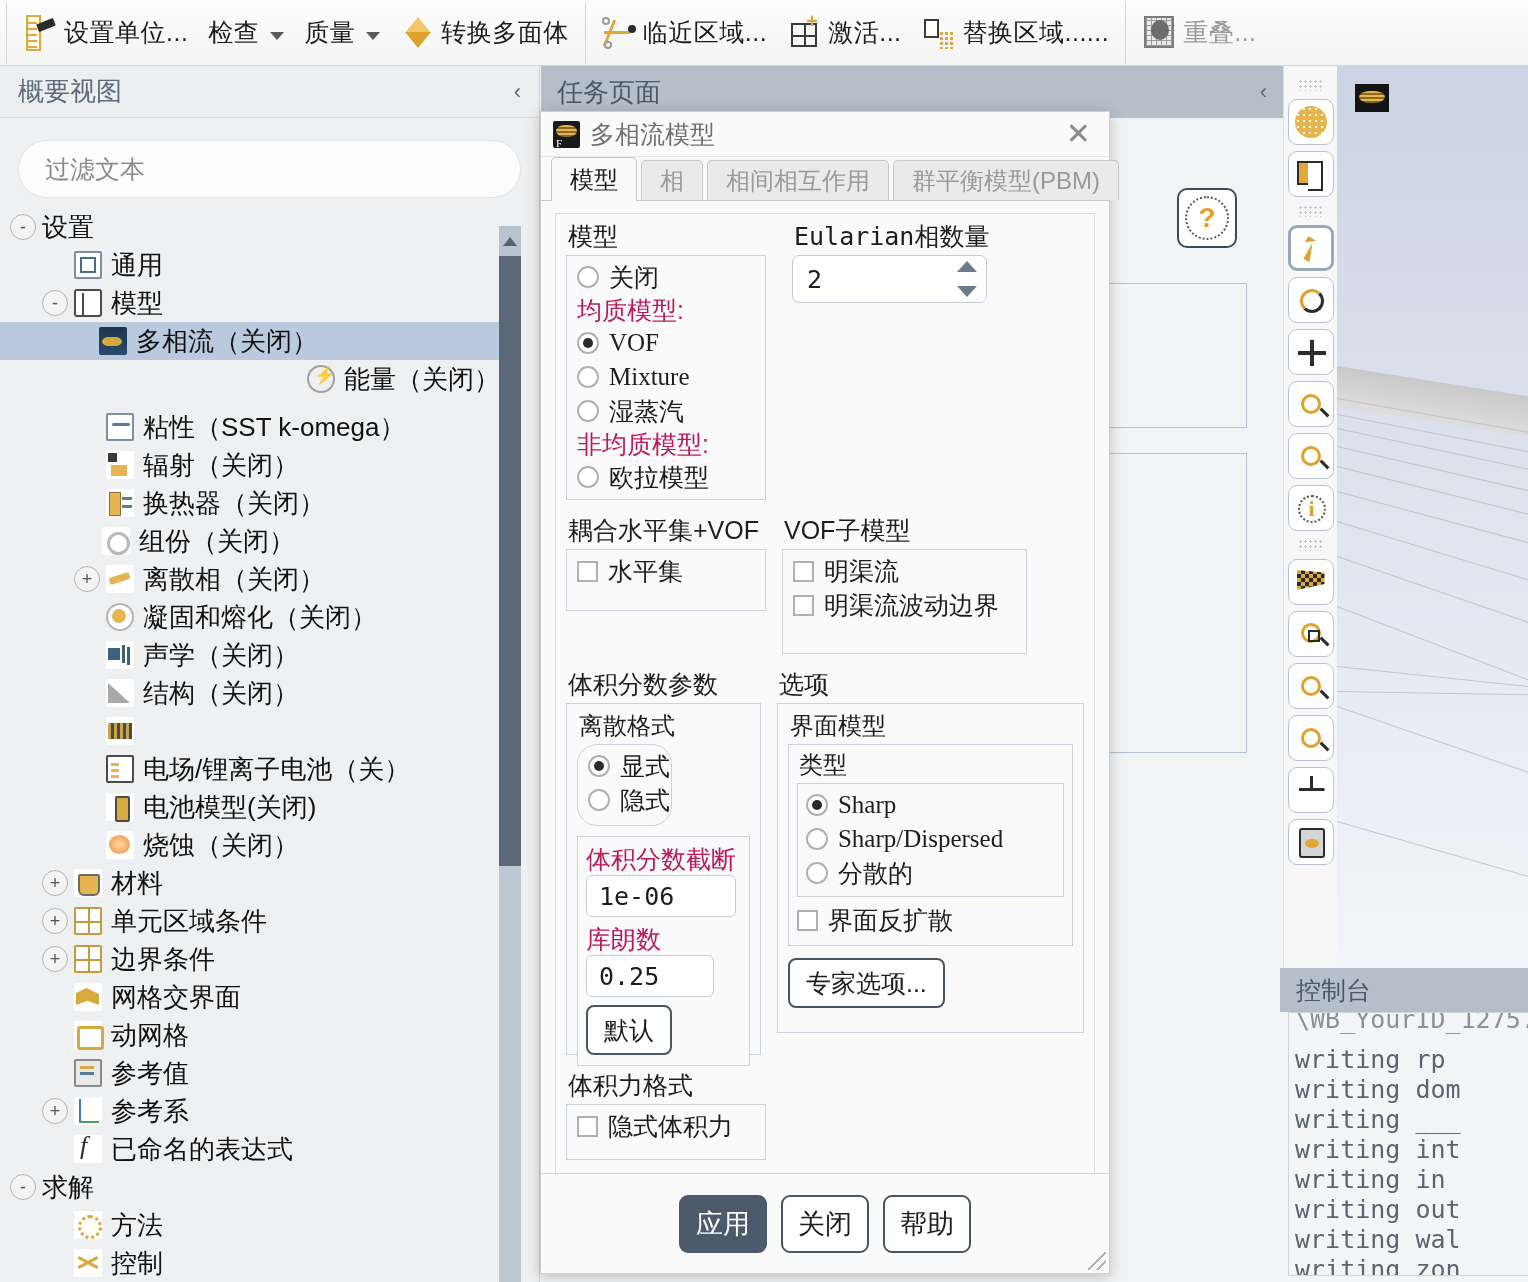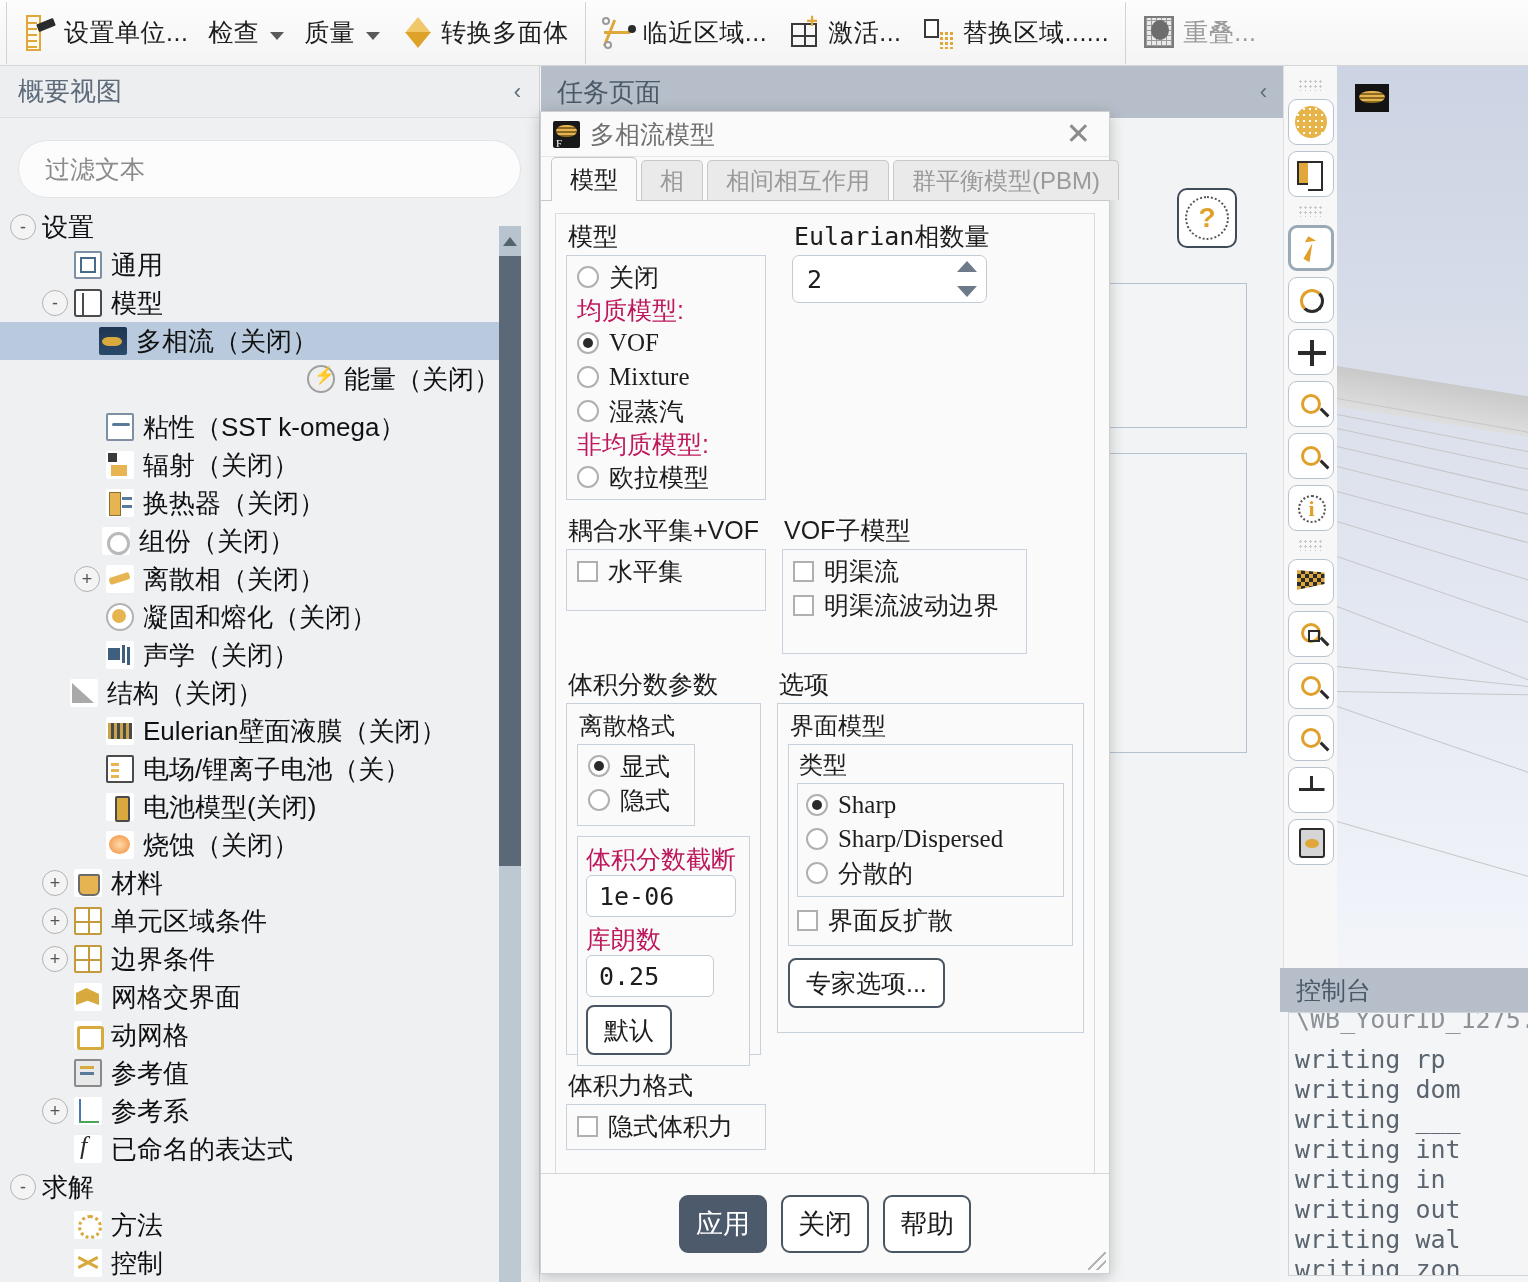--- a/index.html
+++ b/index.html
@@ -658,29 +658,28 @@
         <div class="tnode" style="padding-left: 74px;">
           <span class="toggle blank"></span>
           <span class="ticon ti-sol"></span>
           <span class="tlabel">凝固和熔化（关闭）</span>
         </div>
         <div class="tnode" style="padding-left: 74px;">
           <span class="toggle blank"></span>
           <span class="ticon ti-ac"></span>
           <span class="tlabel">声学（关闭）</span>
         </div>
-        <div class="tnode" style="padding-left: 38px;">
+        <div class="tnode" style="padding-left: 74px;">
           <span class="toggle blank"></span>
           <span class="ticon ti-struct"></span>
           <span class="tlabel">结构（关闭）</span>
         </div>
         <div class="tnode" style="padding-left: 74px;">
           <span class="toggle blank"></span>
           <span class="ticon ti-ewf"></span>
-          <span class="tlabel">Eulerian壁面液膜（关闭）</span>
         </div>
         <div class="tnode" style="padding-left: 74px;">
           <span class="toggle blank"></span>
           <span class="ticon ti-elec"></span>
           <span class="tlabel">电场/锂离子电池（关）</span>
         </div>
         <div class="tnode" style="padding-left: 74px;">
           <span class="toggle blank"></span>
           <span class="ticon ti-batt"></span>
           <span class="tlabel">电池模型(关闭)</span>
@@ -857,21 +856,21 @@
             </div>
           </div>
         </div>
 
         <div style="display:flex; gap:16px; margin-top:14px;">
 
           <div style="width:200px;">
             <div class="grp-title">体积分数参数</div>
             <div class="grp-box" style="height:352px; padding-top:6px;">
               <div class="grp-title" style="font-size:24px;">离散格式</div>
-              <div class="grp-box" style="width:118px;">
+              <div class="grp-box" style="width:95px;border-radius:20px;">
                 <div class="radio-row">
                   <span class="radio on"></span>
                   <span>显式</span>
                 </div>
                 <div class="radio-row">
                   <span class="radio"></span>
                   <span>隐式</span>
                 </div>
               </div>
 
@@ -914,21 +913,21 @@
               </div>
               <div style="margin-top:12px;">
                 <button class="btn-plain">专家选项...</button>
               </div>
             </div>
           </div>
         </div>
 
         <div style="margin-top:14px; width:200px;">
           <div class="grp-title">体积力格式</div>
-          <div class="grp-box" style="height:46px;">
+          <div class="grp-box" style="height:56px;">
             <div class="check-row">
               <span class="check"></span>
               <span>隐式体积力</span>
             </div>
           </div>
         </div>
 
       </div>
     </div>
 

